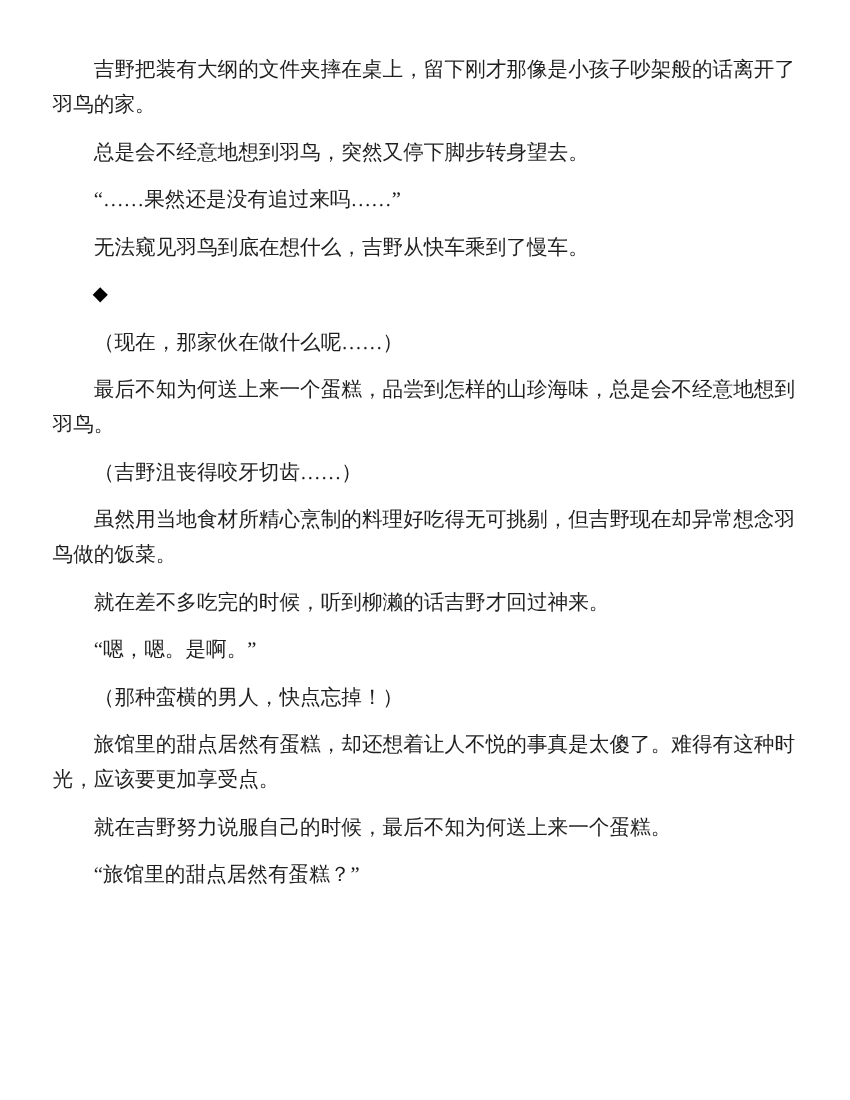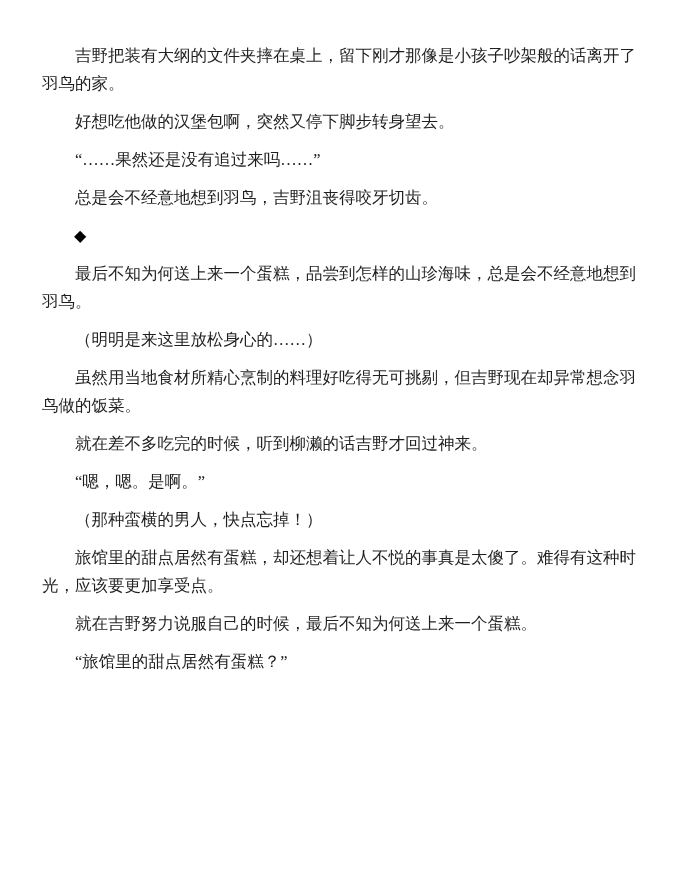--- a/index.html
+++ b/index.html
@@ -34,26 +34,27 @@
     font-size: 16px;
     color: #000000;
   }
 </style>
 </head>
 <body>
 
 <div class="page">
   <div>
       <p class="para">吉野把装有大纲的文件夹摔在桌上，留下刚才那像是小孩子吵架般的话离开了羽鸟的家。</p>
-      <p class="para">好想吃他做的汉堡包啊，突然又停下脚步转身望去。</p>
+      <p class="para">总是会不经意地想到羽鸟，突然又停下脚步转身望去。</p>
       <p class="para">“……果然还是没有追过来吗……”</p>
-      <p class="para">总是会不经意地想到羽鸟，吉野沮丧得咬牙切齿。</p>
+      <p class="para">无法窥见羽鸟到底在想什么，吉野从快车乘到了慢车。</p>
       <p class="para separator">◆</p>
+      <p class="para">（现在，那家伙在做什么呢……）</p>
       <p class="para">最后不知为何送上来一个蛋糕，品尝到怎样的山珍海味，总是会不经意地想到羽鸟。</p>
-      <p class="para">（明明是来这里放松身心的……）</p>
+      <p class="para">（吉野沮丧得咬牙切齿……）</p>
       <p class="para">虽然用当地食材所精心烹制的料理好吃得无可挑剔，但吉野现在却异常想念羽鸟做的饭菜。</p>
       <p class="para">就在差不多吃完的时候，听到柳濑的话吉野才回过神来。</p>
       <p class="para">“嗯，嗯。是啊。”</p>
       <p class="para">（那种蛮横的男人，快点忘掉！）</p>
       <p class="para">旅馆里的甜点居然有蛋糕，却还想着让人不悦的事真是太傻了。难得有这种时光，应该要更加享受点。</p>
       <p class="para">就在吉野努力说服自己的时候，最后不知为何送上来一个蛋糕。</p>
       <p class="para">“旅馆里的甜点居然有蛋糕？”</p>
     </div>
 </div>
 

